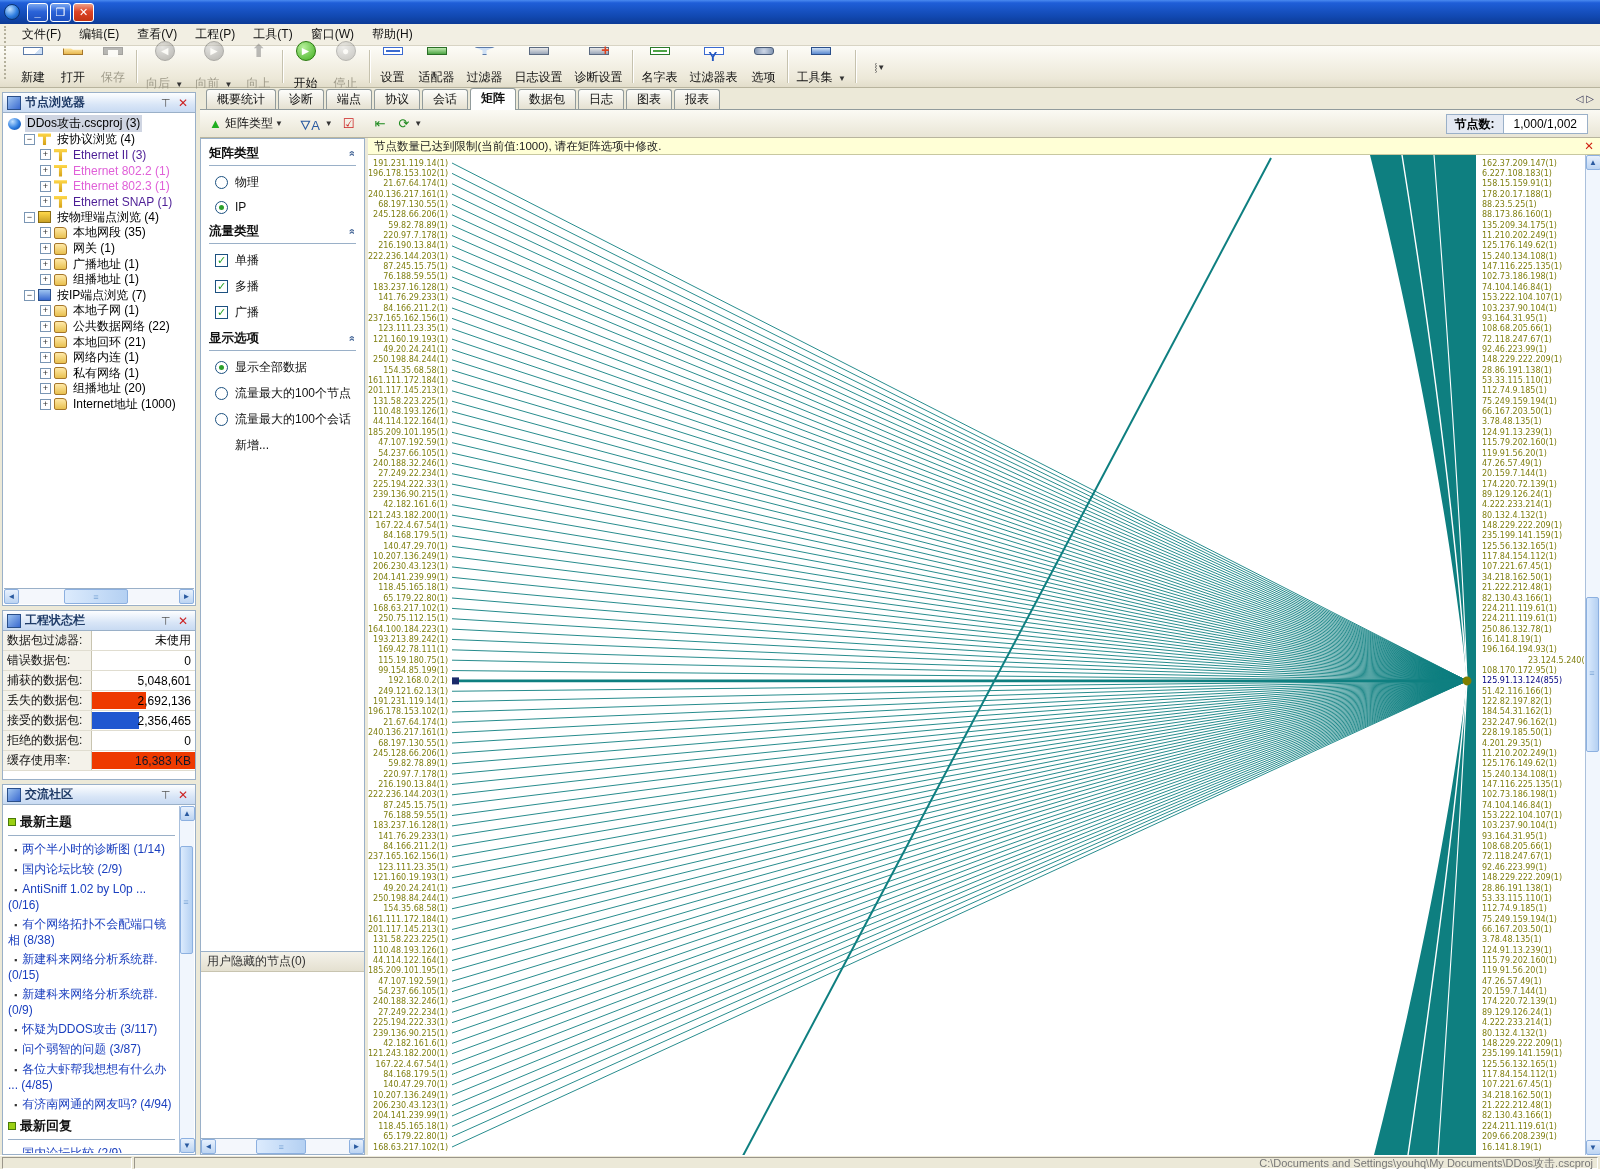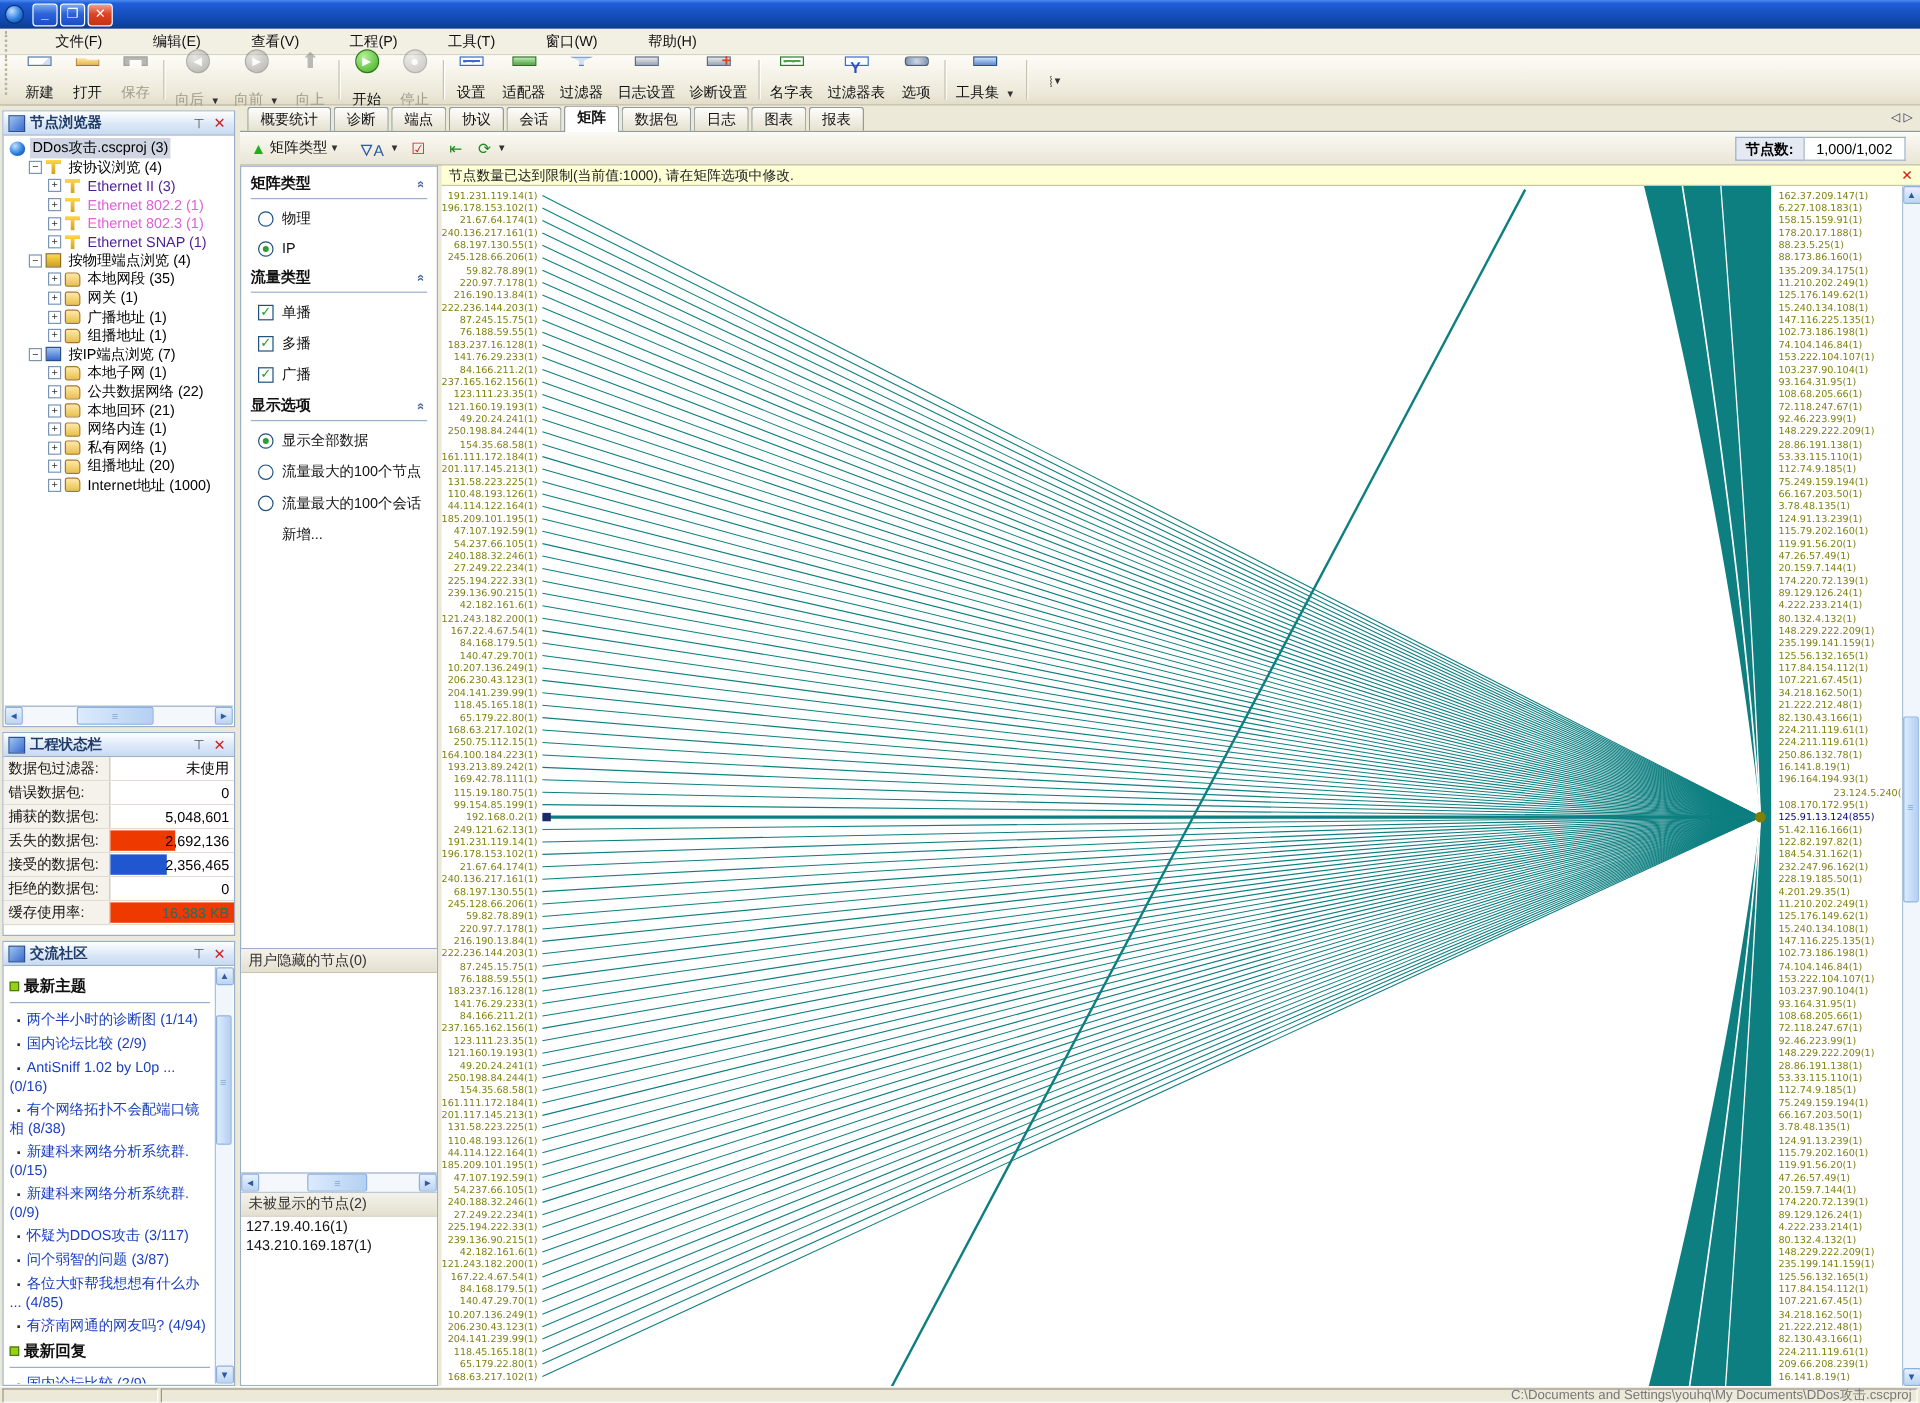--- a/index.html
+++ b/index.html
@@ -11,21 +11,21 @@
     background:linear-gradient(180deg,#4a8af0 0%,#1f5ed8 12%,#1148b0 70%,#0d3a96 100%);
     display:flex; align-items:center; padding:0 4px; color:#fff; }
   #titlebar .t-icon { width:16px; height:16px; border-radius:50%;
     background:radial-gradient(circle at 35% 30%,#bfe0ff,#2d7de0 55%,#0a3e8f); margin-right:5px; border:1px solid #0a3470;}
   #titlebar .t-text { font-weight:bold; font-size:12.5px; text-shadow:1px 1px 1px #0a2d70; flex:1; }
   .winbtn { width:21px; height:19px; margin-left:2px; border-radius:3px; color:#fff; font-size:11px; line-height:17px;
     text-align:center; border:1px solid #fff; background:linear-gradient(180deg,#7aa7f0,#2b63d8 45%,#1c4fc0); font-weight:bold;}
   .winbtn.close { background:linear-gradient(180deg,#f0a088,#dd4426 45%,#c33312); }
 
   #menubar { position:absolute; left:0; top:24px; width:1600px; height:22px; background:#f2efe3;
-    border-bottom:1px solid #d8d4c4; display:flex; align-items:center;gap:24px; }
+    border-bottom:1px solid #d8d4c4; display:flex; align-items:center; }
   .grip { width:5px; height:80%; margin:0 4px; border-left:2px dotted #b4b09c; }
   .menu-item { padding:2px 9px; color:#111; }
 
   #toolbar { position:absolute; left:0; top:46px; width:1600px; height:42px;
     background:linear-gradient(180deg,#fdfcf7,#ece8d8 80%,#e2ddca); border-bottom:1px solid #b8b49e;
     display:flex; align-items:stretch; }
   .tb-sep { width:1px; background:#c6c2ae; margin:4px 3px; box-shadow:1px 0 0 #fff; }
   .tb-btn { display:flex; flex-direction:column; align-items:center; justify-content:center; padding:1px 6px; min-width:40px; }
   .tb-btn .lab { font-size:12px; color:#111; margin-top:14px; white-space:nowrap; }
   .tb-btn.dis .lab { color:#9f9b8a; }
@@ -421,21 +421,21 @@
       <div class="ps-row">
         <div class="ps-lab">拒绝的数据包:</div>
         <div class="ps-val">
           <span>0</span>
         </div>
       </div>
       <div class="ps-row">
         <div class="ps-lab">缓存使用率:</div>
         <div class="ps-val">
           <div class="ps-bar" style="width: 100%; background: rgb(238, 58, 0);"></div>
-          <span style="color: #0f766e;">16,383 KB</span>
+          <span style="color: #0f172a;">16,383 KB</span>
         </div>
       </div>
     </div>
 </div>
 
 <div class="panel" id="communitypanel" style="left:2px;top:784px;width:194px;height:371px;">
   <div class="p-head">
     <div class="ph-icon"></div>
     <div class="ph-title">交流社区</div>
     <div class="pin">⊥</div>
@@ -570,27 +570,20 @@
   <div class="ms-sub">
     <div class="ms-subhead">用户隐藏的节点(0)</div>
     <div class="ms-list" style="height:166px;"></div>
     <div class="hscroll" style="position:relative;width:100%;">
       <div class="sbtn">◄</div>
       <div class="htrack">
           <div class="sthumb" style="position:absolute;left:30%;width:38%;top:0;height:15px;line-height:15px;"></div>
         </div>
       <div class="sbtn">►</div>
     </div>
-  </div>
-  <div class="ms-sub">
-    <div class="ms-subhead">未被显示的节点(2)</div>
-    <div class="ms-list" id="undisp-list" style="height:140px;">
-        <div class="ms-ip">127.19.40.16(1)</div>
-        <div class="ms-ip">143.210.169.187(1)</div>
-      </div>
   </div>
 </div>
 
 <div id="warnbar">
   <span>节点数量已达到限制(当前值:1000), 请在矩阵选项中修改.</span>
   <span class="wx">✕</span>
 </div>
 
 <div id="matrix">
   <svg id="msvg" width="1217" height="1000">

